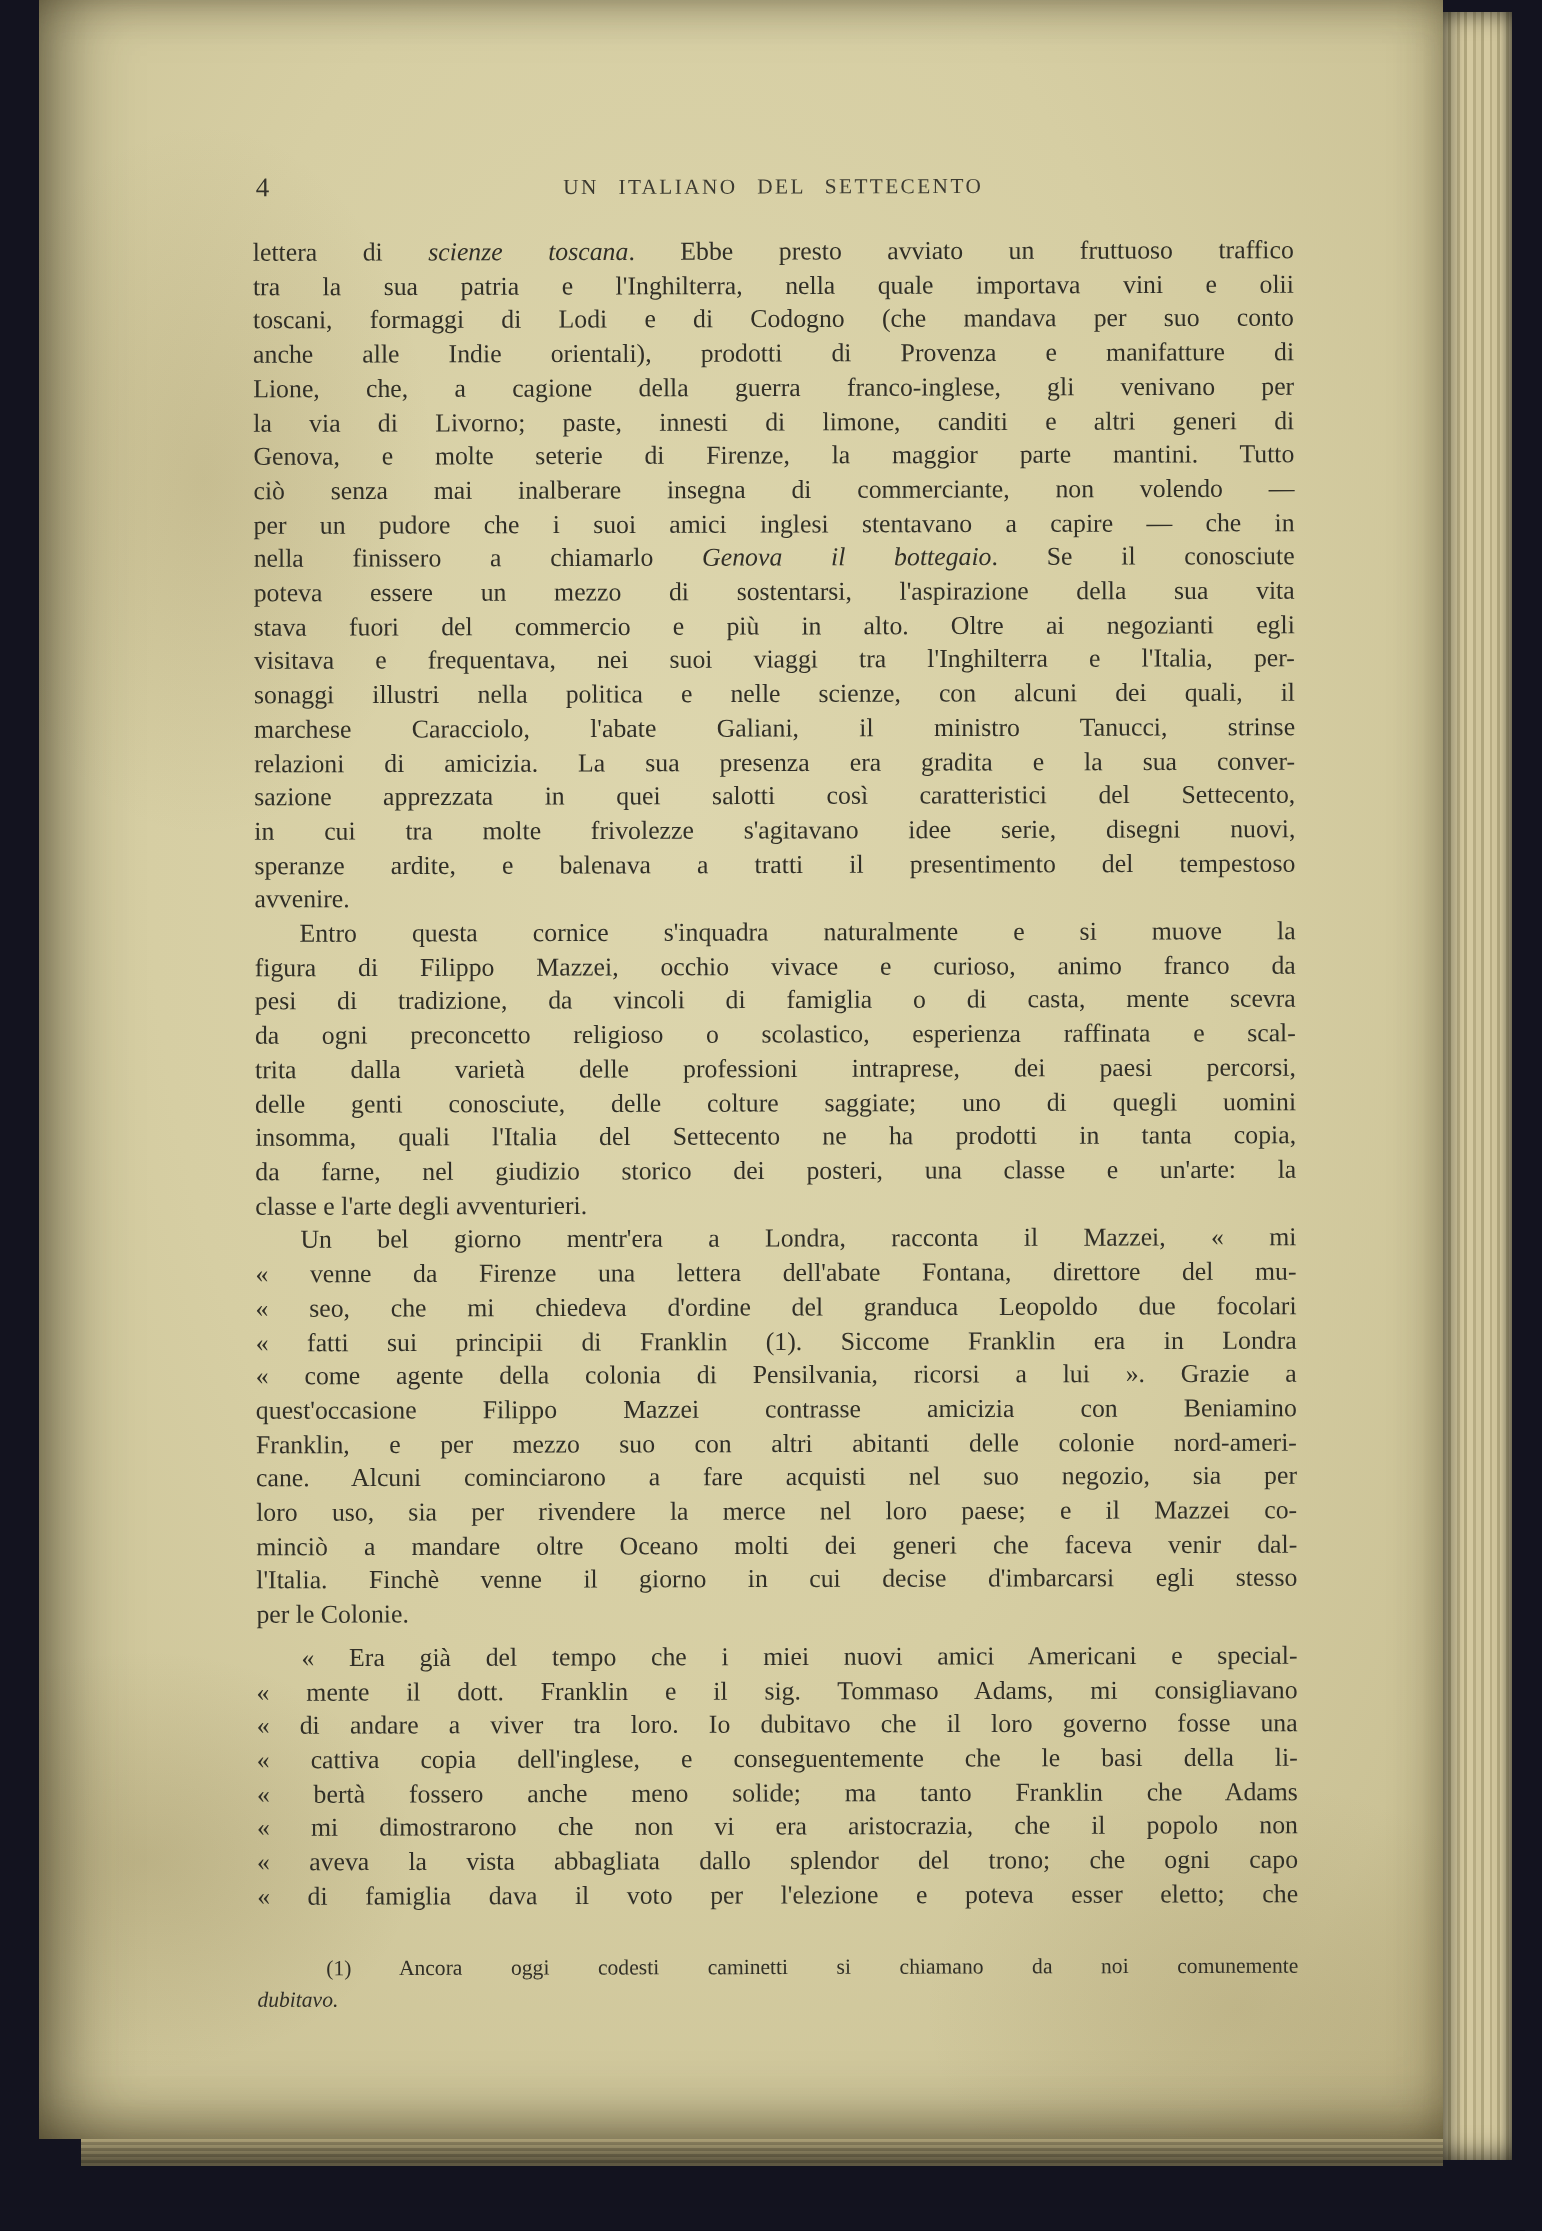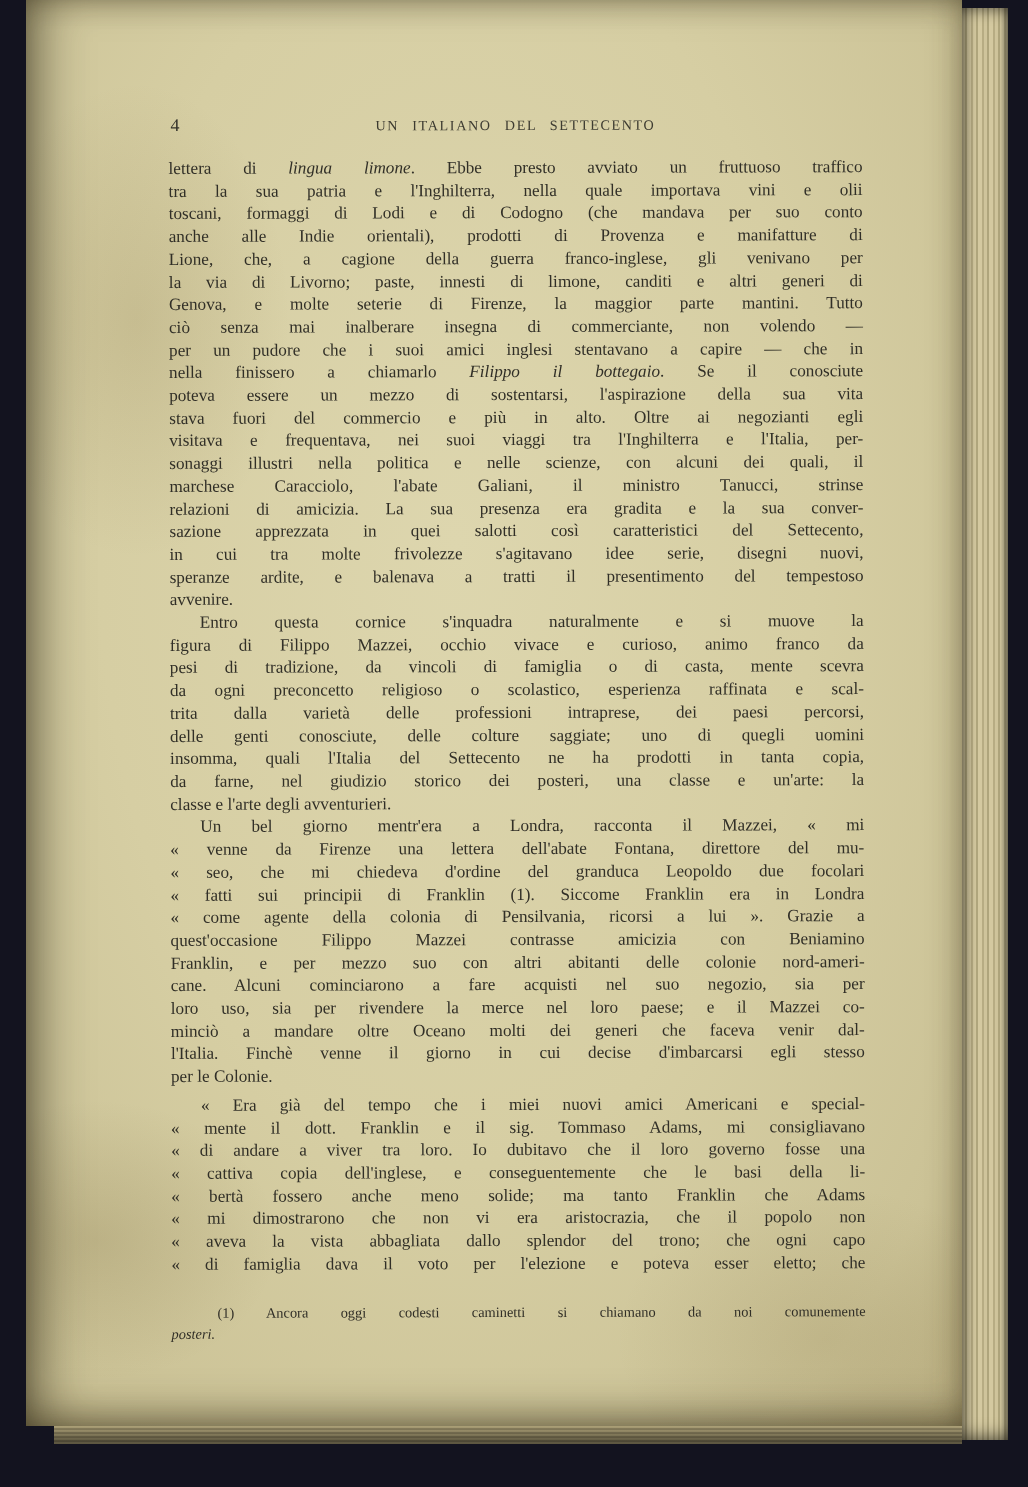--- a/index.html
+++ b/index.html
@@ -58,30 +58,30 @@
 
 <div class="scan">
   <div class="page">
     <div class="textcol">
       <div class="header">
         <span class="pagenum">4</span>
         <span class="title">UN ITALIANO DEL SETTECENTO</span>
       </div>
       <div class="body">
           <div class="paragraph">
-            <div class="line first"><span>lettera di </span><i>lingua limone</i><span>. Ebbe presto avviato un fruttuoso traffico</span></div>
+            <div class="line first"><span>lettera di </span><i>scienze toscana</i><span>. Ebbe presto avviato un fruttuoso traffico</span></div>
             <div class="line">tra la sua patria e l'Inghilterra, nella quale importava vini e olii</div>
             <div class="line">toscani, formaggi di Lodi e di Codogno (che mandava per suo conto</div>
             <div class="line">anche alle Indie orientali), prodotti di Provenza e manifatture di</div>
             <div class="line">Lione, che, a cagione della guerra franco-inglese, gli venivano per</div>
             <div class="line">la via di Livorno; paste, innesti di limone, canditi e altri generi di</div>
             <div class="line">Genova, e molte seterie di Firenze, la maggior parte mantini. Tutto</div>
             <div class="line">ciò senza mai inalberare insegna di commerciante, non volendo —</div>
             <div class="line">per un pudore che i suoi amici inglesi stentavano a capire — che in</div>
-            <div class="line"><span>nella finissero a chiamarlo </span><i>Filippo il bottegaio</i><span>. Se il conosciute</span></div>
+            <div class="line"><span>nella finissero a chiamarlo </span><i>Genova il bottegaio</i><span>. Se il conosciute</span></div>
             <div class="line">poteva essere un mezzo di sostentarsi, l'aspirazione della sua vita</div>
             <div class="line">stava fuori del commercio e più in alto. Oltre ai negozianti egli</div>
             <div class="line">visitava e frequentava, nei suoi viaggi tra l'Inghilterra e l'Italia, per-</div>
             <div class="line">sonaggi illustri nella politica e nelle scienze, con alcuni dei quali, il</div>
             <div class="line">marchese Caracciolo, l'abate Galiani, il ministro Tanucci, strinse</div>
             <div class="line">relazioni di amicizia. La sua presenza era gradita e la sua conver-</div>
             <div class="line">sazione apprezzata in quei salotti così caratteristici del Settecento,</div>
             <div class="line">in cui tra molte frivolezze s'agitavano idee serie, disegni nuovi,</div>
             <div class="line">speranze ardite, e balenava a tratti il presentimento del tempestoso</div>
             <div class="line last">avvenire.</div>
@@ -117,19 +117,19 @@
             <div class="line">« di andare a viver tra loro. Io dubitavo che il loro governo fosse una</div>
             <div class="line">« cattiva copia dell'inglese, e conseguentemente che le basi della li-</div>
             <div class="line">« bertà fossero anche meno solide; ma tanto Franklin che Adams</div>
             <div class="line">« mi dimostrarono che non vi era aristocrazia, che il popolo non</div>
             <div class="line">« aveva la vista abbagliata dallo splendor del trono; che ogni capo</div>
             <div class="line">« di famiglia dava il voto per l'elezione e poteva esser eletto; che</div>
           </div>
         </div>
       <div class="footnote">
           <div class="line first">(1) Ancora oggi codesti caminetti si chiamano da noi comunemente</div>
-          <div class="line last"><i>posteri.</i></div>
+          <div class="line last"><i>dubitavo.</i></div>
         </div>
     </div>
   </div>
   <div class="bottom-edges"></div>
   <div class="edges"></div>
 </div>
 
 </body></html>

